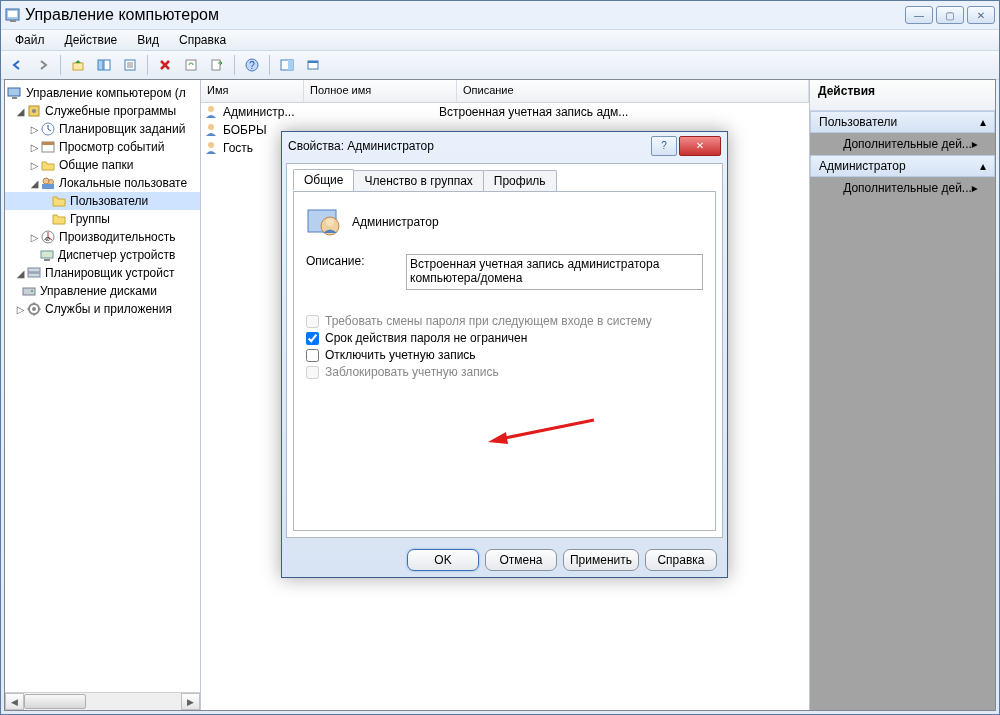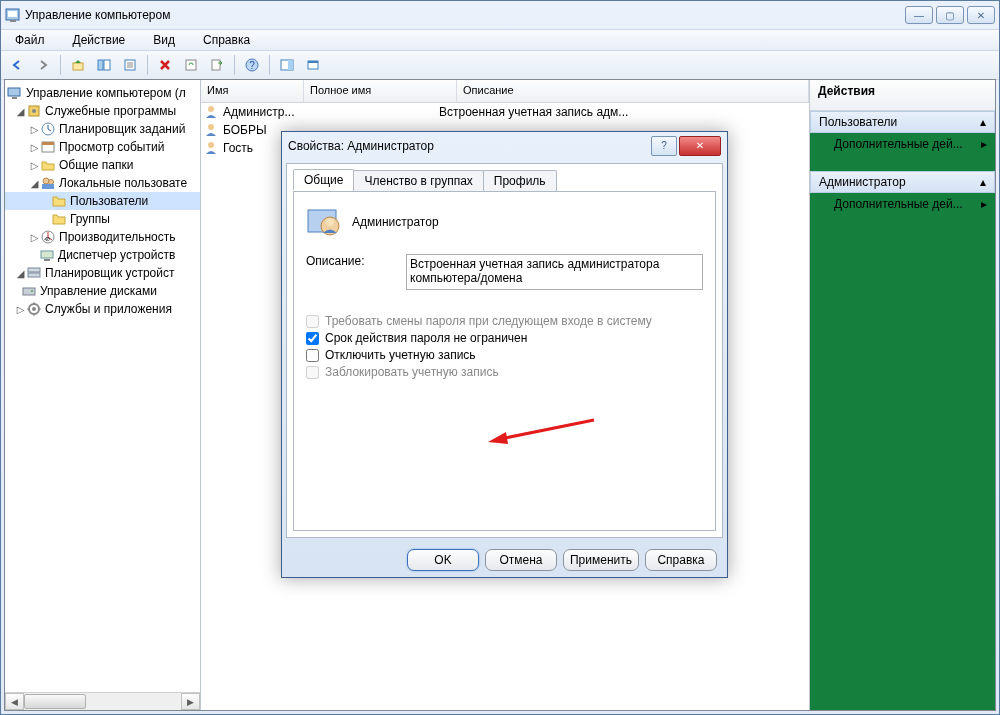--- a/index.html
+++ b/index.html
@@ -1,22 +1,22 @@
 <!DOCTYPE html>
 <html><head>
 <meta charset="utf-8">
 <style>
 html,body{margin:0;padding:0;font-family:"Segoe UI",Tahoma,sans-serif;font-size:12px;color:#000;background:#fff;overflow:hidden}
 .window{width:1000px;height:715px;border:1px solid #5a7aa0;background:linear-gradient(#eaf1fb,#dfe9f7);box-sizing:border-box;position:relative}
 .titlebar{height:28px;display:flex;align-items:center;padding:0 4px}
 .titlebar .ticon{width:16px;height:16px;margin-right:4px}
-.titlebar .ttext{flex:1;color:#000;font-size:12px}
+.titlebar .ttext{flex:1;color:#000;font-size:16px}
 .winbtns{display:flex;gap:3px}
 .winbtn{width:26px;height:16px;border:1px solid #7a94b8;border-radius:3px;background:linear-gradient(#f7fbff,#d5e3f3);display:flex;align-items:center;justify-content:center;font-size:10px;color:#4a6a92;cursor:pointer}
-.menubar{height:20px;background:linear-gradient(#f8fafd,#e8eef7);border-top:1px solid #cdd8e8;border-bottom:1px solid #cdd8e8;display:flex;align-items:center;padding:0 6px;gap:12px}
+.menubar{height:20px;background:linear-gradient(#f8fafd,#e8eef7);border-top:1px solid #cdd8e8;border-bottom:1px solid #cdd8e8;display:flex;align-items:center;padding:0 6px;gap:4px}
 .menuitem{padding:2px 8px;cursor:pointer}
 .toolbar{height:28px;background:linear-gradient(#f6f9fd,#e6edf6);border-bottom:1px solid #cdd8e8;display:flex;align-items:center;padding:0 4px;gap:2px}
 .tbtn{width:22px;height:22px;display:flex;align-items:center;justify-content:center;border:1px solid transparent;border-radius:2px;cursor:pointer}
 .tsep{width:1px;height:20px;background:#b8c5d8;margin:0 3px}
 .body{position:absolute;top:78px;left:3px;right:3px;bottom:3px;background:#fff;border:1px solid #828790;display:flex}
 .leftpane{width:195px;border-right:1px solid #c0c7d1;display:flex;flex-direction:column;overflow:hidden}
 .tree{flex:1;padding:4px 0;overflow:hidden}
 .trow{display:flex;align-items:center;height:18px;white-space:nowrap;cursor:pointer}
 .trow .exp{width:11px;text-align:center;font-size:10px;color:#5a5a5a}
 .trow .ic{width:16px;height:16px;display:flex;align-items:center;justify-content:center;margin-right:3px}
@@ -24,24 +24,24 @@
 .hscroll{height:17px;background:#f0f0f0;border-top:1px solid #d0d0d0;display:flex;align-items:center}
 .hscroll .arr{width:17px;height:15px;background:linear-gradient(#fdfdfd,#e5e5e5);border:1px solid #c0c0c0;display:flex;align-items:center;justify-content:center;font-size:9px;color:#606060;cursor:pointer}
 .hscroll .track{flex:1;height:15px;background:#efefef;position:relative}
 .hscroll .thumb{position:absolute;left:0;top:0;height:13px;width:60px;background:linear-gradient(#f8f8f8,#d8d8d8);border:1px solid #b0b0b0;border-radius:2px}
 .midpane{flex:1;border-right:1px solid #c0c7d1;display:flex;flex-direction:column}
 .listhdr{height:22px;background:linear-gradient(#fdfdfd,#eef1f5);border-bottom:1px solid #d0d5dd;display:flex}
 .lhcol{padding:4px 6px;border-right:1px solid #d8dde5;font-size:11px;cursor:pointer}
 .listbody{flex:1;position:relative}
 .lrow{display:flex;align-items:center;height:18px;padding-left:2px}
 .lrow .ic{width:16px;height:16px;margin-right:4px;display:flex;align-items:center;justify-content:center}
-.rightpane{width:185px;display:flex;flex-direction:column;background:#15803d}
+.rightpane{width:185px;display:flex;flex-direction:column;background:#a3a3a3}
 .acthdr{height:22px;background:linear-gradient(#fdfdfd,#eef1f5);border-bottom:1px solid #d0d5dd;padding:4px 8px;font-weight:bold}
 .actgrp{background:linear-gradient(#e8f0fb,#d4e2f4);border:1px solid #b8cbe4;padding:3px 8px;display:flex;align-items:center;justify-content:space-between;cursor:pointer;margin:0}
-.actitem{padding:4px 8px 20px 24px;display:flex;align-items:center;justify-content:space-between;cursor:pointer}
+.actitem{padding:4px 8px 4px 24px;display:flex;align-items:center;justify-content:center;cursor:pointer}
 
 .dialog{position:absolute;left:280px;top:130px;width:445px;height:445px;background:linear-gradient(#e8f0fb,#d8e4f3);border:1px solid #3d5e8c;box-shadow:0 0 18px rgba(0,0,0,.35);display:flex;flex-direction:column}
 .dtitle{height:28px;display:flex;align-items:center;padding:0 6px}
 .dtitle .txt{flex:1;color:#000}
 .dtb{display:flex;gap:2px}
 .dtbtn{width:24px;height:18px;border:1px solid #7a94b8;border-radius:2px;display:flex;align-items:center;justify-content:center;font-size:10px;cursor:pointer}
 .dtbtn.help{background:linear-gradient(#f3f8ff,#d5e3f3);color:#3a5a82}
 .dtbtn.close{background:linear-gradient(#f28a8a,#c83030);border-color:#9a2020;color:#fff;width:40px}
 .dbody{flex:1;margin:4px;background:#fff;border:1px solid #b0b8c4;padding:6px;position:relative}
 .tabs{display:flex;position:relative;top:-1px}

